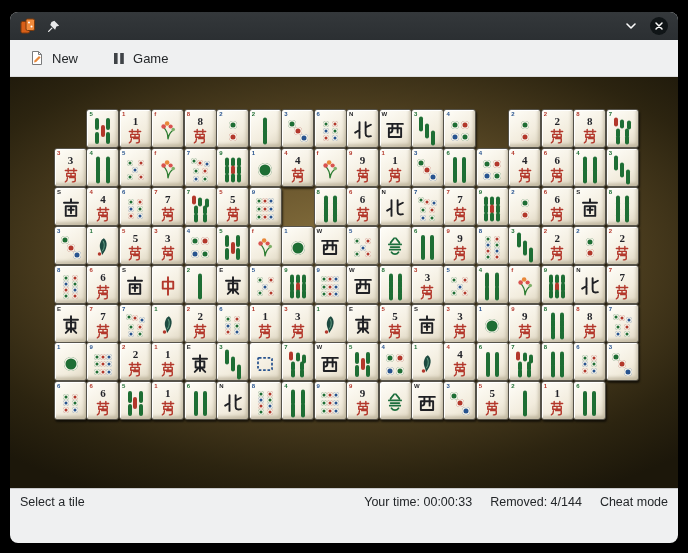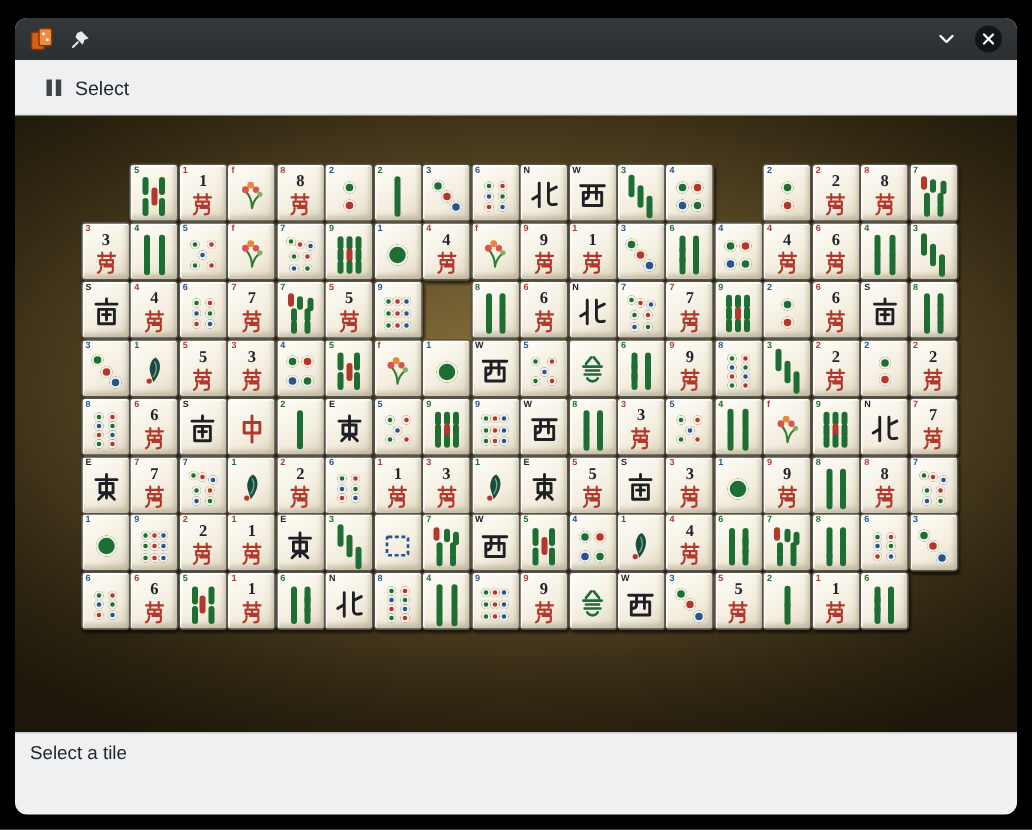--- a/index.html
+++ b/index.html
@@ -116,25 +116,33 @@
         <svg width="10" height="10" viewBox="0 0 10 10">
           <path d="M2 2l6 6M8 2l-6 6" stroke="#fcfcfc" stroke-width="1.5" stroke-linecap="round"></path>
         </svg>
       </span>
     </div>
   </div>
 
 
   <div class="toolbar">
     <span class="tool-btn">
+      <svg width="16" height="16" viewBox="0 0 16 16">
+        <path d="M3.5 1.5h6l3 3v10h-9z" fill="#fff" stroke="#7a7b7c"></path>
+        <path d="M9.5 1.5v3h3" fill="none" stroke="#7a7b7c"></path>
+        <path d="M5.5 10.5l4.5-4.5 1.6 1.6-4.5 4.5-2 .4z" fill="#e8883a"></path>
+      </svg>
+      <span>New</span>
+    </span>
+    <span class="tool-btn">
       <svg width="14" height="15" viewBox="0 0 14 15">
         <rect x="2" y="2" width="3.6" height="11" fill="#3f4347"></rect>
         <rect x="8.2" y="2" width="3.6" height="11" fill="#3f4347"></rect>
       </svg>
-      <span>Select</span>
+      <span>Game</span>
     </span>
   </div>
 
   <div class="game">
     <div class="board" id="board">
         <div class="tile" style="left: 32.45px; top: 0px;">
           <span class="ix" style="color:#1e6e34">5</span>
           <div class="pad">
             <span class="stk" style="left:28%;top:24%;height:12px;background:#1e6e34"></span>
             <span class="stk" style="left:72%;top:24%;height:12px;background:#1e6e34"></span>
@@ -1306,15 +1314,20 @@
             <span class="stk" style="left:68%;top:50%;height:12px;background:#1e6e34"></span>
             <span class="stk" style="left:32%;top:76%;height:12px;background:#1e6e34"></span>
             <span class="stk" style="left:68%;top:76%;height:12px;background:#1e6e34"></span>
           </div>
         </div>
       </div>
   </div>
 
   <div class="statusbar">
     <span>Select a tile</span>
+    <span class="sb-right">
+      <span>Your time: 00:00:33</span>
+      <span>Removed: 4/144</span>
+      <span>Cheat mode</span>
+    </span>
   </div>
 
 </div>
 
 </body></html>

